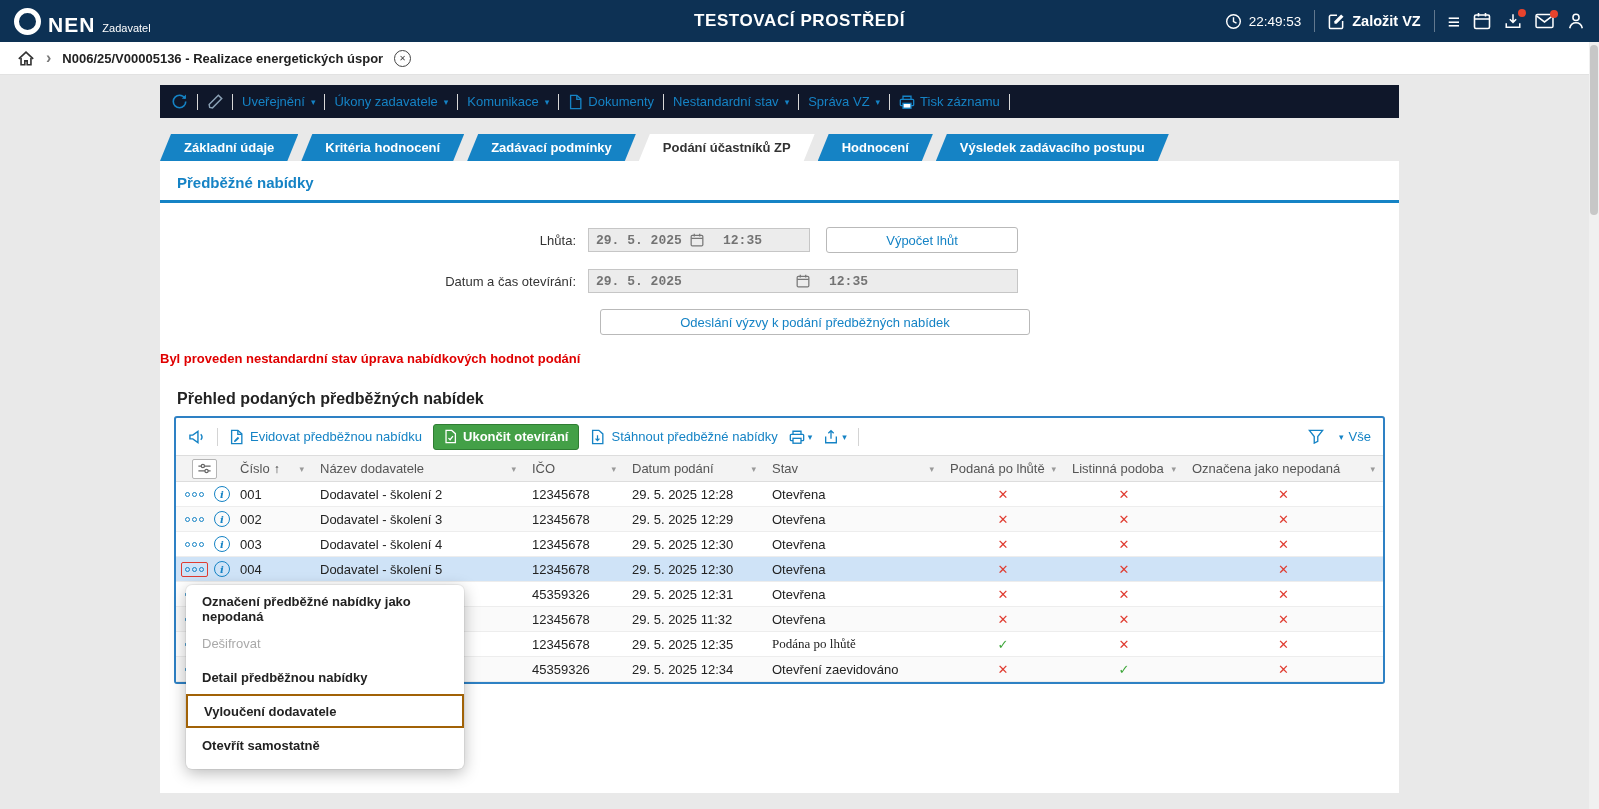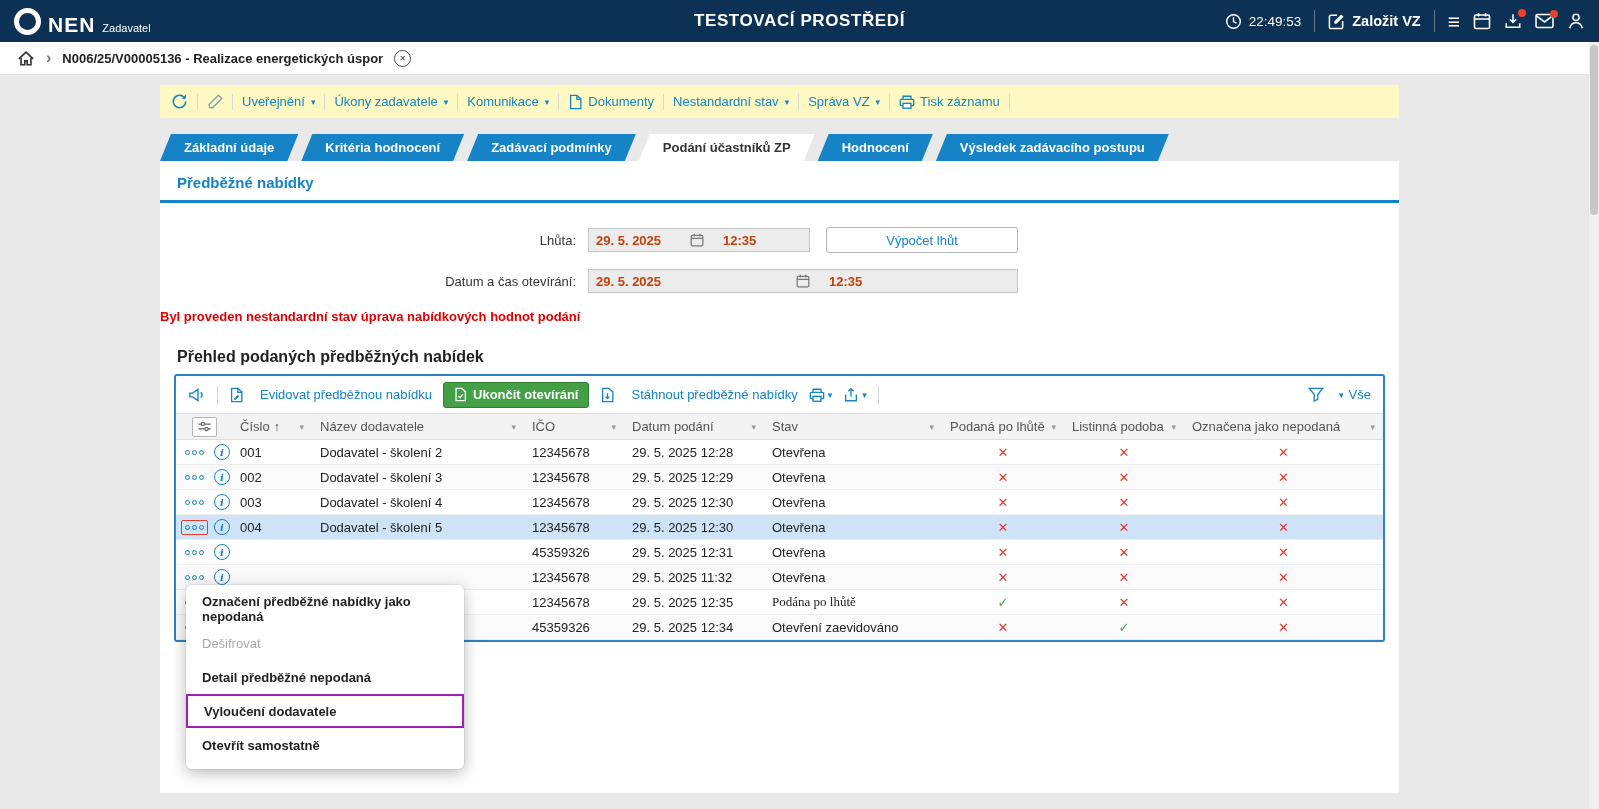--- a/index.html
+++ b/index.html
@@ -26,21 +26,21 @@
 
 .breadcrumb{height:33px;background:#fff;display:flex;align-items:center;gap:11px;padding:0 17px;border-bottom:1px solid #e2e2e2;}
 .crumb-home{color:#333;cursor:pointer;display:inline-flex;}
 .crumb-sep{color:#777;font-size:16px;font-weight:700;line-height:1;}
 .crumb-text{font-weight:700;}
 .crumb-close{width:17px;height:17px;border:1.6px solid #444;border-radius:50%;display:flex;align-items:center;justify-content:center;font-size:8px;color:#444;font-weight:700;cursor:pointer;flex:0 0 auto;}
 
 .content{width:1239px;margin-left:160px;position:relative;}
 
 
-.action-strip{margin-top:10px;background:#fef9c3;height:33px;display:flex;align-items:center;gap:9px;padding:0 11px;}
+.action-strip{margin-top:10px;background:#0f172a;height:33px;display:flex;align-items:center;gap:9px;padding:0 11px;}
 .strip-icon{color:#1583c5;display:inline-flex;cursor:pointer;}
 .strip-icon.gray{color:#8aa0b4;}
 .strip-sep{width:1px;height:16px;background:#d8d8d8;flex:0 0 auto;}
 .strip-link{color:#1583c5;display:inline-flex;align-items:center;gap:5px;cursor:pointer;white-space:nowrap;}
 .caret{font-size:9px;margin-left:1px;}
 
 
 .tabs{display:flex;gap:3px;margin-top:16px;height:27px;}
 .tab{background:#1583c5;color:#fff;font-weight:700;line-height:27px;padding:0 24px;clip-path:polygon(11px 0,100% 0,calc(100% - 11px) 100%,0 100%);cursor:pointer;white-space:nowrap;}
 .tab.active{background:#fff;color:#333;}
@@ -48,36 +48,36 @@
 
 .panel{background:#fff;height:632px;position:relative;}
 .section-title{color:#1583c5;font-size:15px;font-weight:700;padding:13px 17px 9px;}
 .section-underline{height:3px;background:#1583c5;}
 
 .form{padding-top:24px;}
 .form-row{display:flex;align-items:center;margin-bottom:16px;}
 .form-label{width:428px;text-align:right;padding-right:12px;color:#333;}
 .fgroup{display:flex;align-items:center;background:#ececec;border:1px solid #c6c6c6;height:24px;}
 .fcell{display:flex;align-items:center;justify-content:space-between;height:100%;padding:0 7px;}
-.fval{font-weight:700;color:#c2410c;}
+.fval{font-weight:700;color:#737373;font-family:Liberation Mono, monospace;}
 .cal{color:#777;}
 .w222{width:222px;}
 .w430{width:430px;}
 .btn-outline{background:#fff;border:1px solid #b9b9b9;border-radius:3px;color:#1583c5;height:26px;font-size:13px;font-family:inherit;cursor:pointer;}
 .btn-calc{width:192px;margin-left:16px;}
 .btn-send{width:430px;margin-left:440px;}
 .warning{color:#e00000;font-weight:700;width:430px;text-align:left;}
 
 .table-heading{margin:24px 0 8px 17px;font-weight:700;font-size:16px;}
 
 
 .grid-frame{margin:0 14px;border:2px solid #2e81c4;border-radius:3px;background:#fff;}
 .grid-toolbar{height:37px;display:flex;align-items:center;gap:11px;padding:0 12px;color:#1583c5;}
 .gt-sep{width:1px;height:18px;background:#d4d4d4;flex:0 0 auto;}
-.gt-link{display:inline-flex;align-items:center;gap:16px;cursor:pointer;white-space:nowrap;color:#1583c5;}
+.gt-link{display:inline-flex;align-items:center;gap:6px;cursor:pointer;white-space:nowrap;color:#1583c5;}
 .btn-green{background:#43a047;border:1px solid #2f7d33;border-radius:3px;color:#fff;font-weight:700;display:inline-flex;align-items:center;gap:6px;height:26px;padding:0 10px;font-size:13px;font-family:inherit;cursor:pointer;}
 .gt-icon{display:inline-flex;align-items:center;gap:2px;cursor:pointer;}
 .gt-right{margin-left:auto;display:flex;align-items:center;gap:14px;}
 .vse{display:inline-flex;align-items:center;gap:5px;cursor:pointer;}
 
 .grid-header{display:flex;align-items:center;background:#f3f3f3;border-top:1px solid #ddd;border-bottom:1px solid #ddd;height:27px;color:#555;}
 .gh-cell{display:flex;align-items:center;gap:4px;padding:0 8px;height:100%;}
 .gh-caret{margin-left:auto;color:#999;font-size:9px;cursor:pointer;}
 .sort-arrow{color:#333;font-size:12px;font-weight:700;}
 .cfgbox{width:25px;height:20px;border:1px solid #b5b5b5;border-radius:2px;background:#fff;display:flex;align-items:center;justify-content:center;margin:0 auto;color:#666;cursor:pointer;}
@@ -92,21 +92,21 @@
 .dots-btn.red{border-color:#e03c31;}
 .dot-o{width:5px;height:5px;border:1.2px solid #1583c5;border-radius:50%;}
 .info-btn{width:16px;height:16px;border:1.4px solid #1583c5;border-radius:50%;color:#1583c5;font-size:10px;font-weight:700;font-style:italic;font-family:"DejaVu Serif",serif;display:inline-flex;align-items:center;justify-content:center;cursor:pointer;flex:0 0 auto;}
 .mark-x{color:#e03c31;font-weight:700;font-family:"DejaVu Sans",sans-serif;}
 .mark-check{color:#3da639;font-weight:700;font-family:"DejaVu Sans",sans-serif;}
 
 
 .context-menu{position:absolute;left:26px;top:424px;width:278px;background:#fff;border-radius:6px;box-shadow:0 4px 16px rgba(0,0,0,.28),0 0 0 1px rgba(0,0,0,.05);padding:7px 0;z-index:20;}
 .menu-item{height:34px;display:flex;align-items:center;padding:0 16px;font-weight:700;color:#222;cursor:pointer;}
 .menu-item.disabled{color:#a9a9a9;font-weight:400;cursor:default;}
-.menu-item.highlighted{border:2px solid #a21caf;}
+.menu-item.highlighted{border:2px solid #a16207;}
 
 
 .scrollbar{position:absolute;right:0;top:42px;bottom:0;width:10px;background:#f0f0f0;}
 .scroll-thumb{position:absolute;top:3px;left:1px;width:8px;height:170px;background:#c7c7c7;border-radius:4px;cursor:pointer;}
 </style>
 </head>
 <body>
 
 <header class="topbar">
   <div class="brand">
@@ -292,20 +292,23 @@
                   <path d="M1.5 7h15M5.5 1v3.5M12.5 1v3.5" fill="none" stroke="currentColor" stroke-width="1.6"></path>
                 </svg>
               </span>
           </div>
           <div class="fcell" style="flex:1;padding-left:12px;justify-content:flex-start;">
             <span class="fval">12:35</span>
           </div>
         </div>
       </div>
 
+      <div class="form-row">
+        <button class="btn-outline btn-send">Odeslání výzvy k podání předběžných nabídek</button>
+      </div>
 
       <div class="warning">Byl proveden nestandardní stav úprava nabídkových hodnot podání</div>
     </div>
 
     <div class="table-heading">Přehled podaných předběžných nabídek</div>
 
     <div class="grid-frame">
       <div class="grid-toolbar">
         <span class="svgi">
             <svg width="18" height="16" viewBox="0 0 19 17">
@@ -612,21 +615,21 @@
             <div class="cell center" style="width: 199px;">
               <span class="mark-x">✕</span>
             </div>
           </div>
         </div>
     </div>
 
     <div class="context-menu">
         <div class="menu-item">Označení předběžné nabídky jako nepodaná</div>
         <div class="menu-item disabled">Dešifrovat</div>
-        <div class="menu-item">Detail předběžné nepodaná</div>
+        <div class="menu-item">Detail předběžnou nabídky</div>
         <div class="menu-item highlighted">Vyloučení dodavatele</div>
         <div class="menu-item">Otevřít samostatně</div>
       </div>
   </div>
 </div>
 
 <div class="scrollbar">
   <div class="scroll-thumb"></div>
 </div>
 

